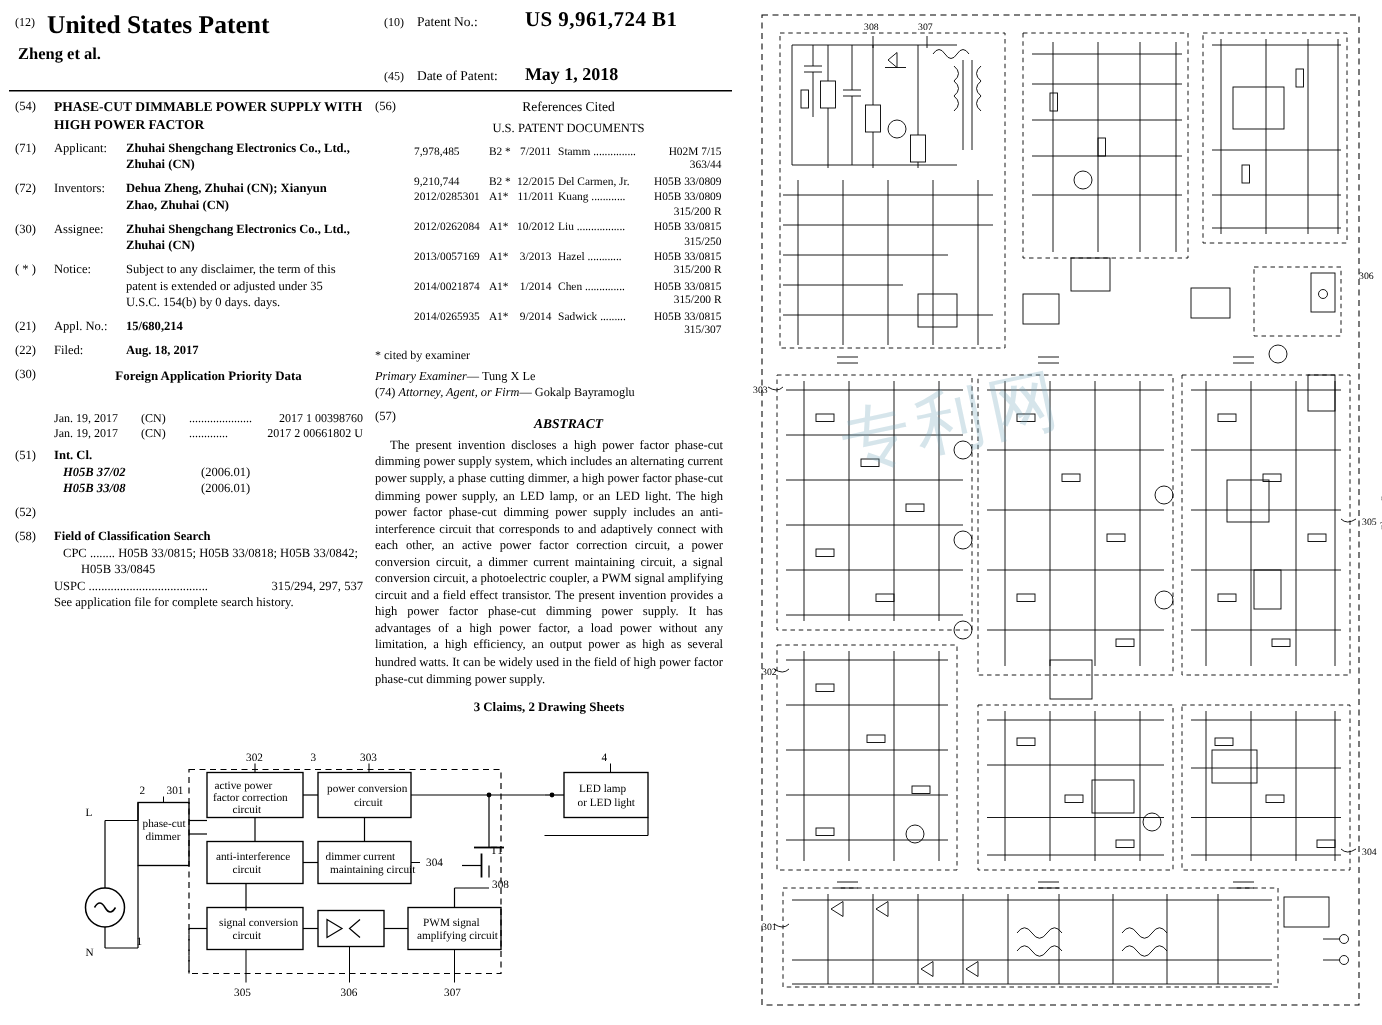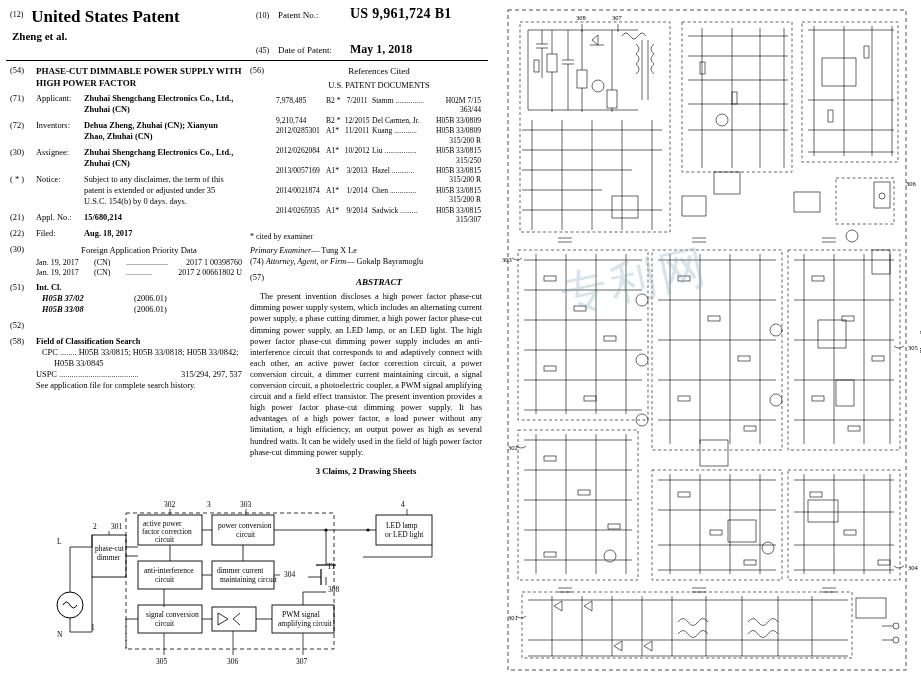--- a/index.html
+++ b/index.html
@@ -138,23 +138,23 @@
     text-indent: 10px;
   }
   .claims-line {
     text-align: center;
     font-weight: bold;
     font-size: 8.6px;
     margin-top: 8px;
   }
   .fap-title {
     text-align: center;
-    font-weight: normal;
+    font-weight: bold;
     font-size: 8.6px;
-    margin-bottom: 2px;
+    margin-bottom: 18px;
   }
   .prio-row {
     display: flex;
     font-size: 8px;
     line-height: 1.3;
   }
   .prio-row .d { width: 58px; }
   .prio-row .c { width: 32px; }
   .prio-row .dots { flex:1; overflow:hidden; white-space:nowrap;}
   .prio-row .n { text-align:right; white-space:nowrap;}

